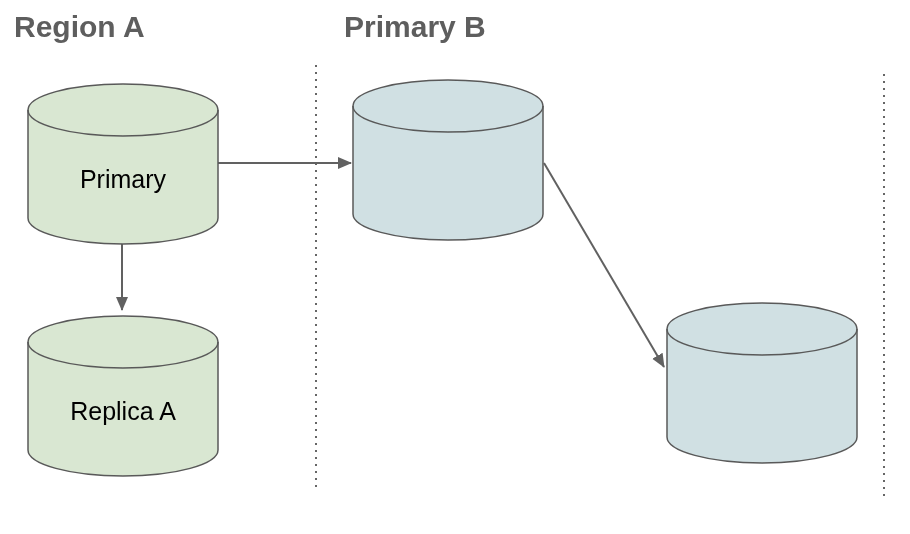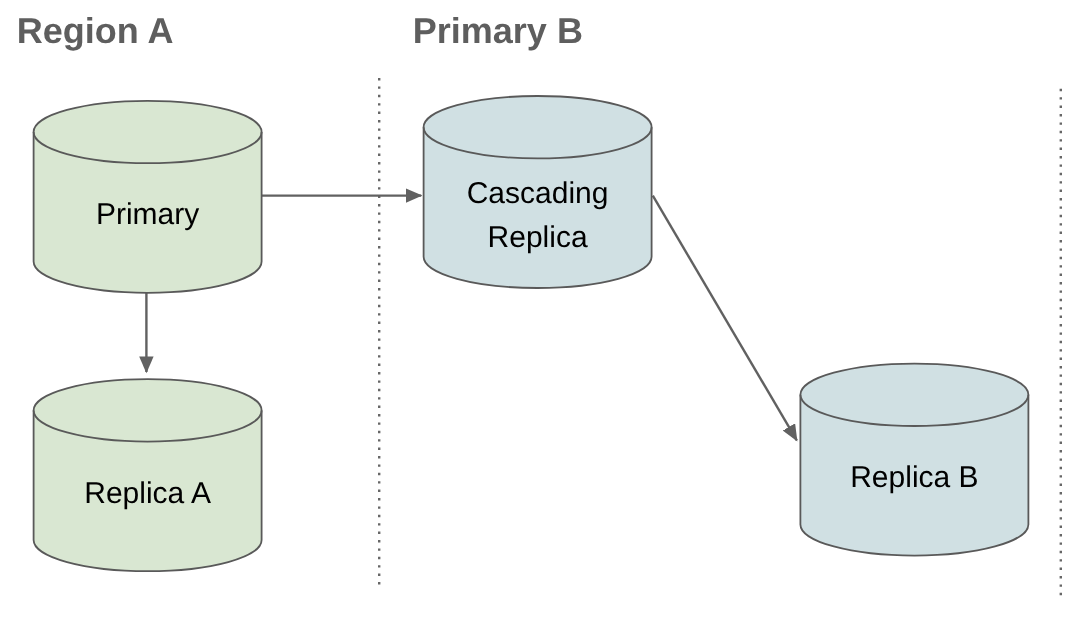--- a/index.html
+++ b/index.html
@@ -84,16 +84,14 @@
       <path d="M 667,329 A 95 26 0 0 1 857,329 L 857,437 A 95 26 0 0 1 667,437 Z" stroke="#595959" stroke-width="1.5" fill="#d0e0e3"></path>
       <path d="M 667,329 A 95 26 0 0 0 857,329" stroke="#595959" stroke-width="1.5" fill="none"></path>
     </g>
   </svg>
 
   <div class="region-label" id="region-a-label">Region A</div>
   <div class="region-label" id="region-b-label">Primary B</div>
 
   <div class="node-label" id="label-primary">Primary</div>
   <div class="node-label" id="label-replica-a">Replica A</div>
-  <div class="node-label" id="label-cascading-replica">Cascading Replica</div>
-  <div class="node-label" id="label-replica-b">Replica B</div>
 
 </div>
 
 </body></html>

